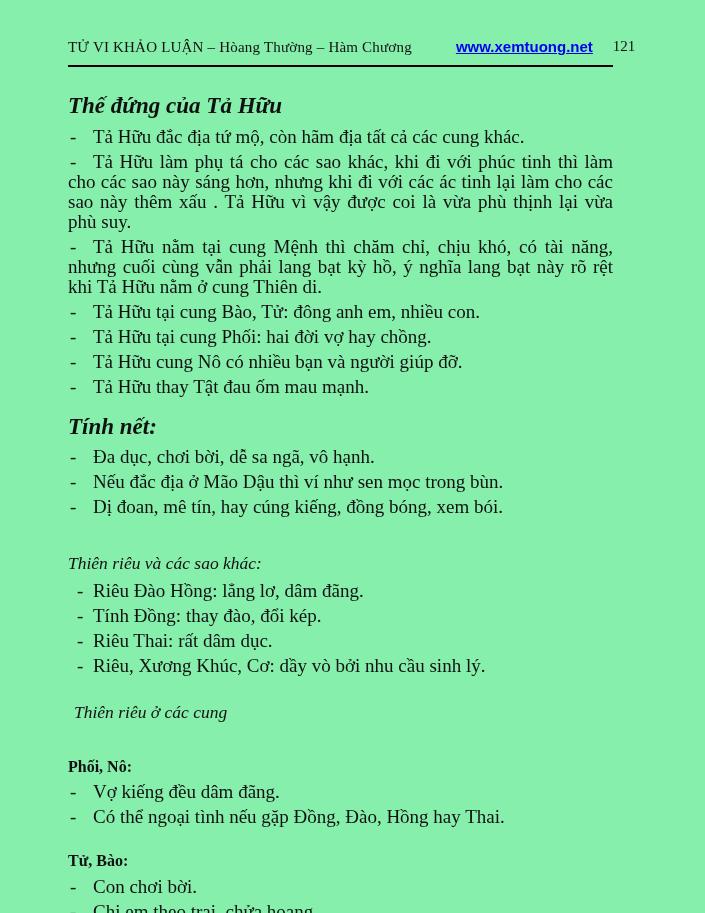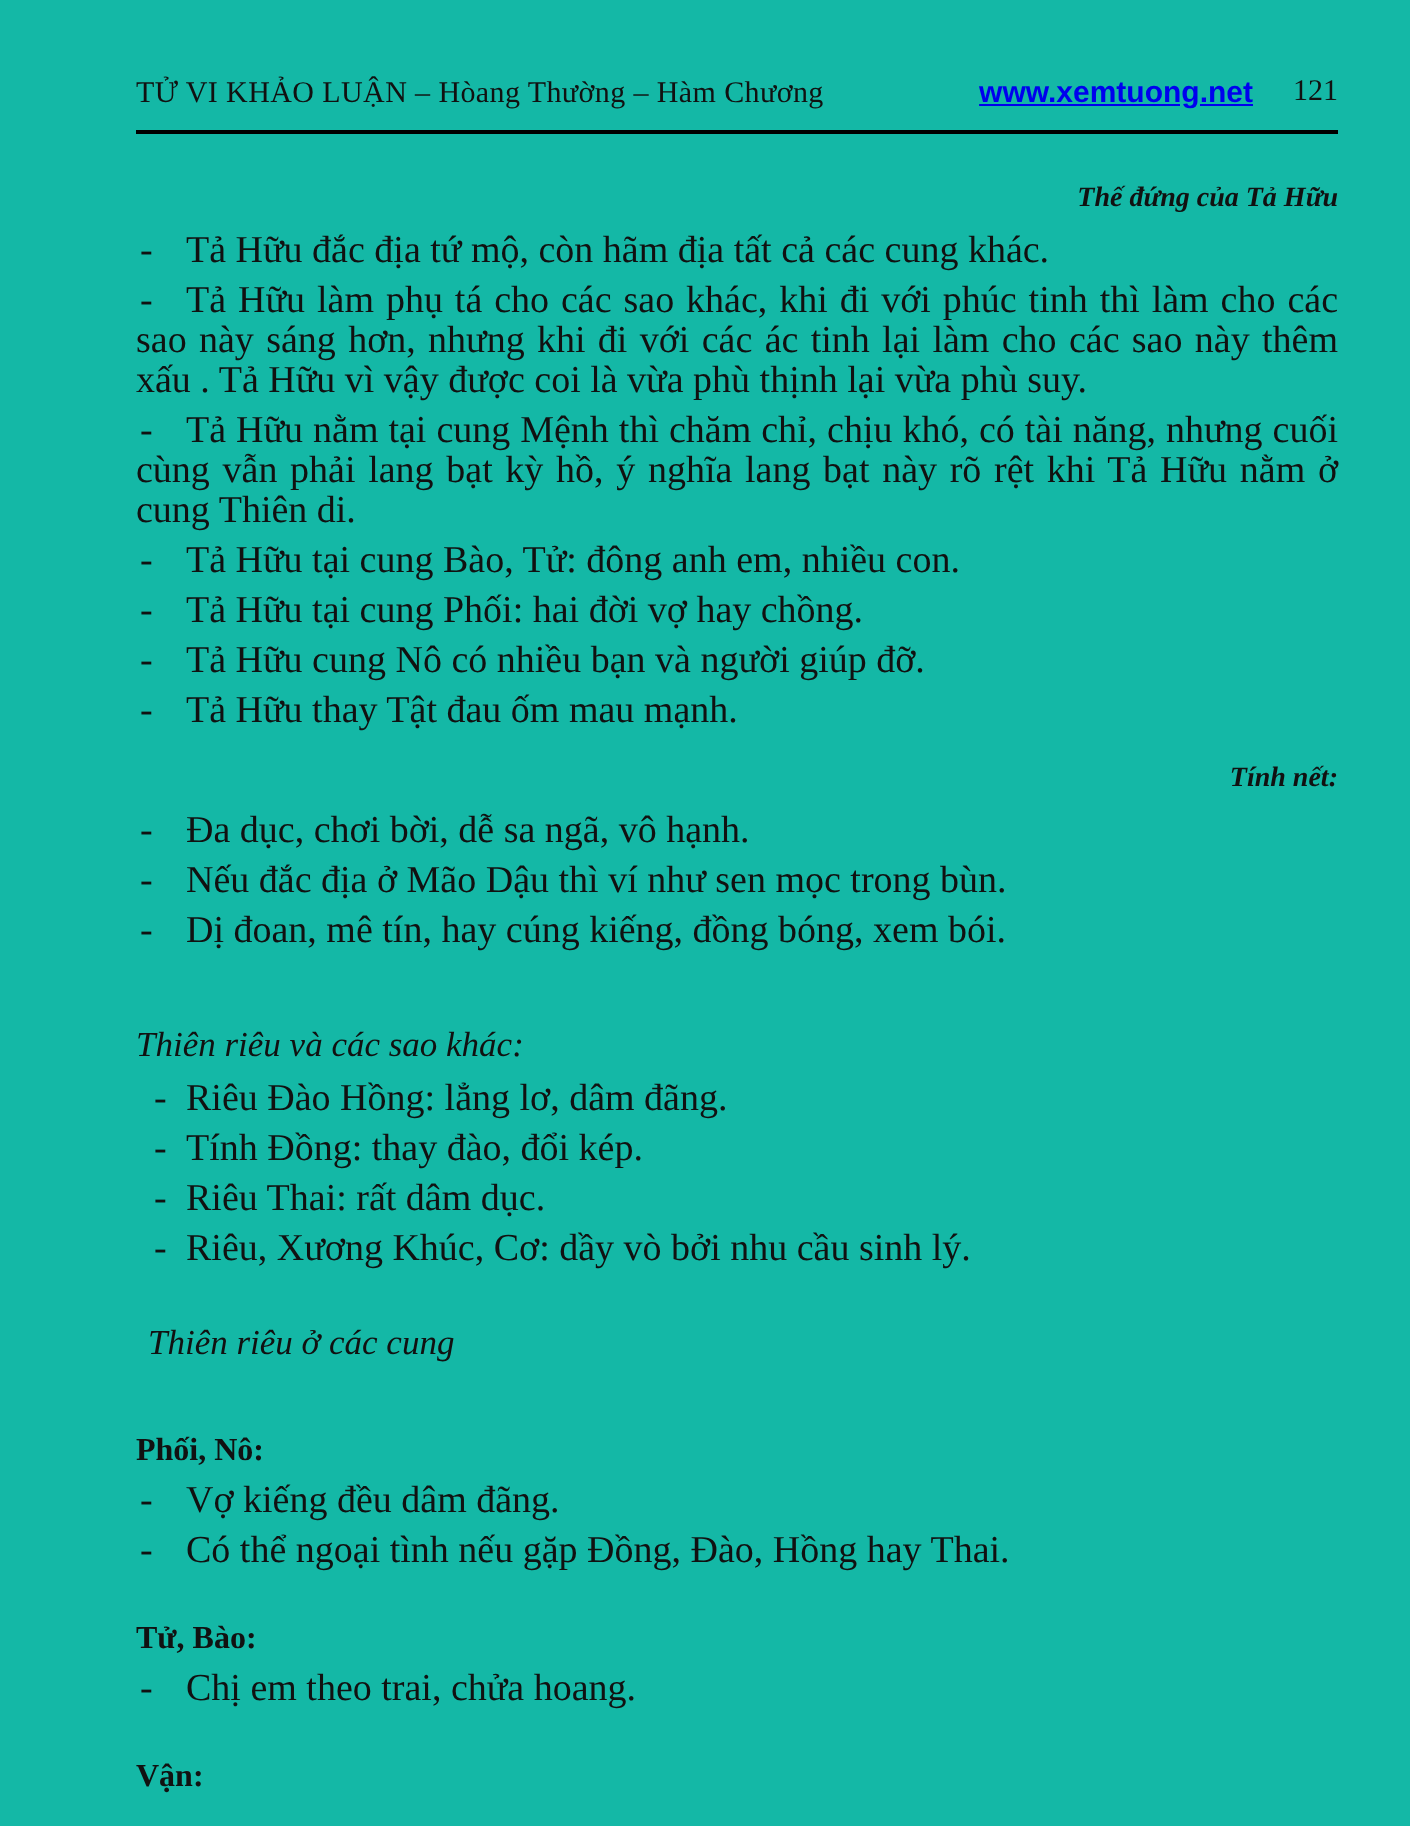--- a/index.html
+++ b/index.html
@@ -5,23 +5,23 @@
   html, body {
     margin: 0;
     padding: 0;
     background: #ffffff;
   }
   .page {
     position: relative;
     width: 705px;
     height: 913px;
     margin: 0 auto;
-    background: #14b8a6;
+    background: #86efac;
     box-sizing: border-box;
-    padding: 38px 36px 0 68px;
+    padding: 38px 92px 0 68px;
     font-family: "Liberation Serif", "DejaVu Serif", serif;
     color: #111111;
     overflow: hidden;
   }
   
   .header {
     display: flex;
     align-items: baseline;
     justify-content: space-between;
     font-size: 15px;
@@ -56,22 +56,21 @@
   
   section { margin: 0; }
   h2 {
     margin: 0;
     font-weight: normal;
     line-height: 1.2;
   }
   .h-italic-bold {
     font-style: italic;
     font-weight: bold;
-    font-size: 14px;
-    text-align: right;
+    font-size: 23px;
   }
   .h-italic {
     font-style: italic;
     font-weight: normal;
     font-size: 17.5px;
   }
   .h-bold {
     font-style: normal;
     font-weight: bold;
     font-size: 16px;
@@ -144,20 +143,21 @@
   </section>
 
   <section>
     <h2 class="h-bold mt-s5">Phối, Nô:</h2>
     <p class="item"><span class="dash">-</span><span>Vợ kiếng đều dâm đãng.</span></p>
     <p class="item"><span class="dash">-</span><span>Có thể ngoại tình nếu gặp Đồng, Đào, Hồng hay Thai.</span></p>
   </section>
 
   <section>
     <h2 class="h-bold mt-s6">Tử, Bào:</h2>
+    <p class="item"><span class="dash">-</span><span>Con chơi bời.</span></p>
     <p class="item"><span class="dash">-</span><span>Chị em theo trai, chửa hoang.</span></p>
   </section>
 
   <section>
     <h2 class="h-bold mt-s7">Vận:</h2>
 
   </section>
 
 </div>
 

